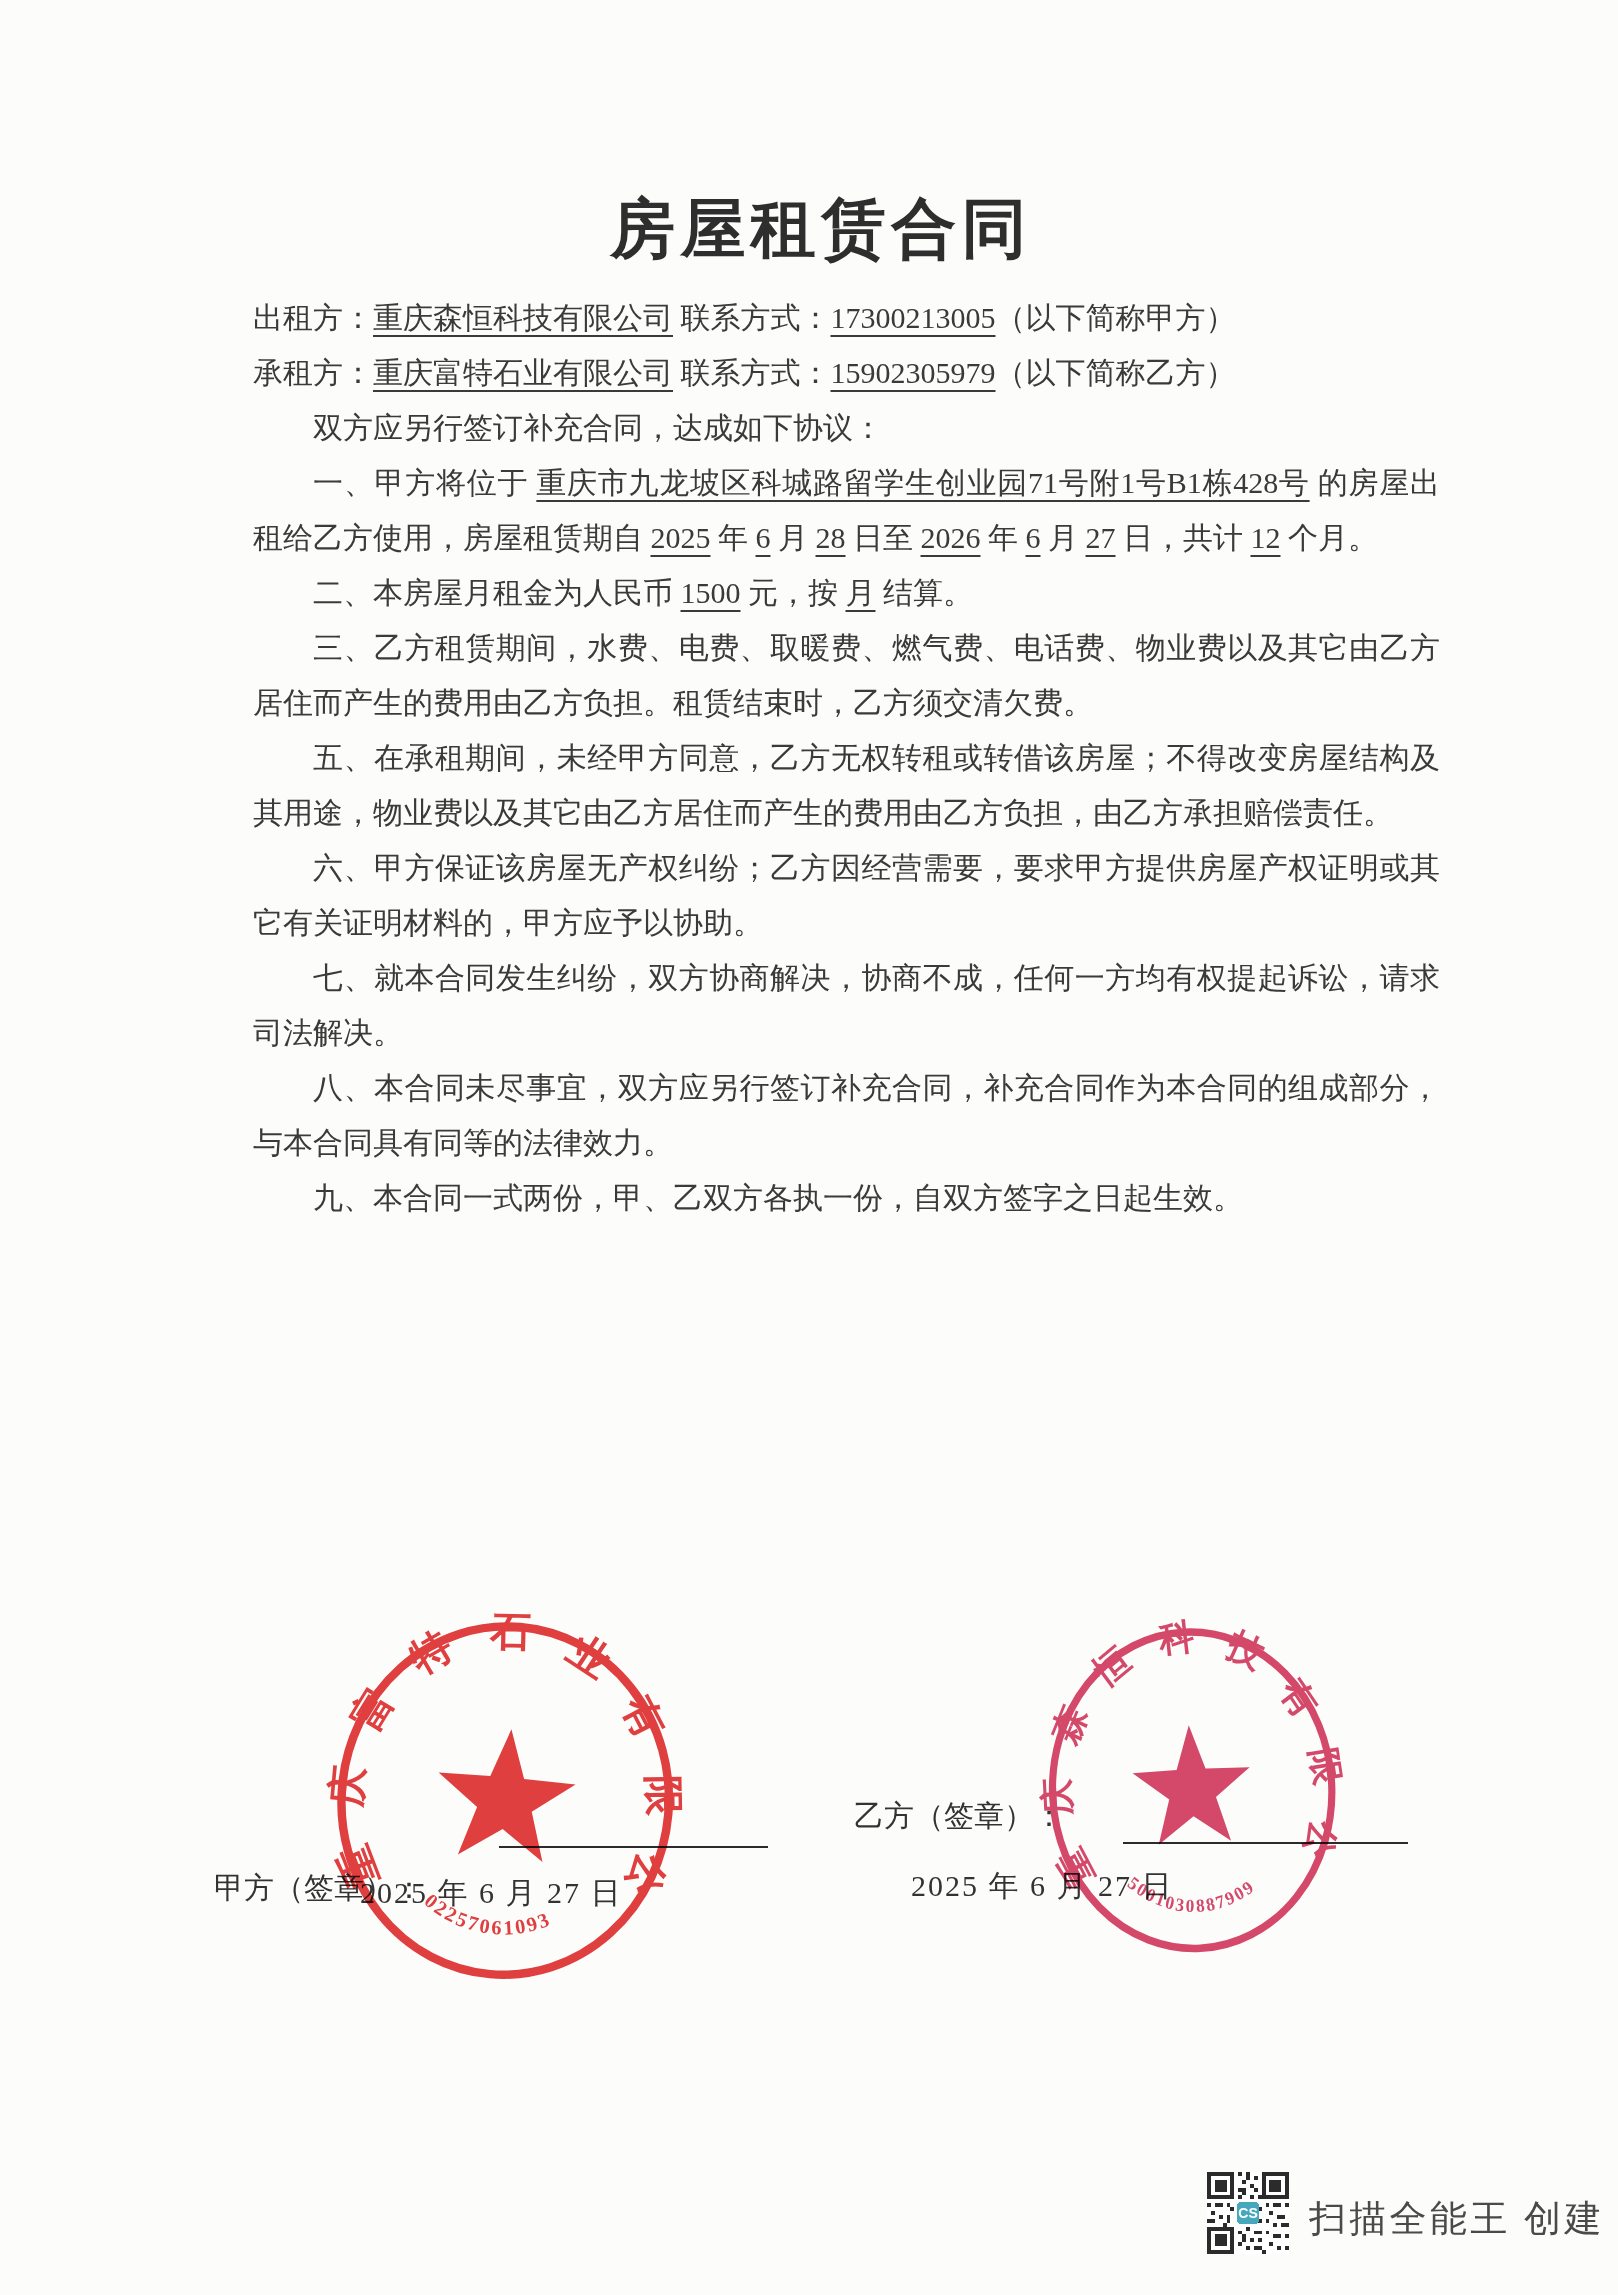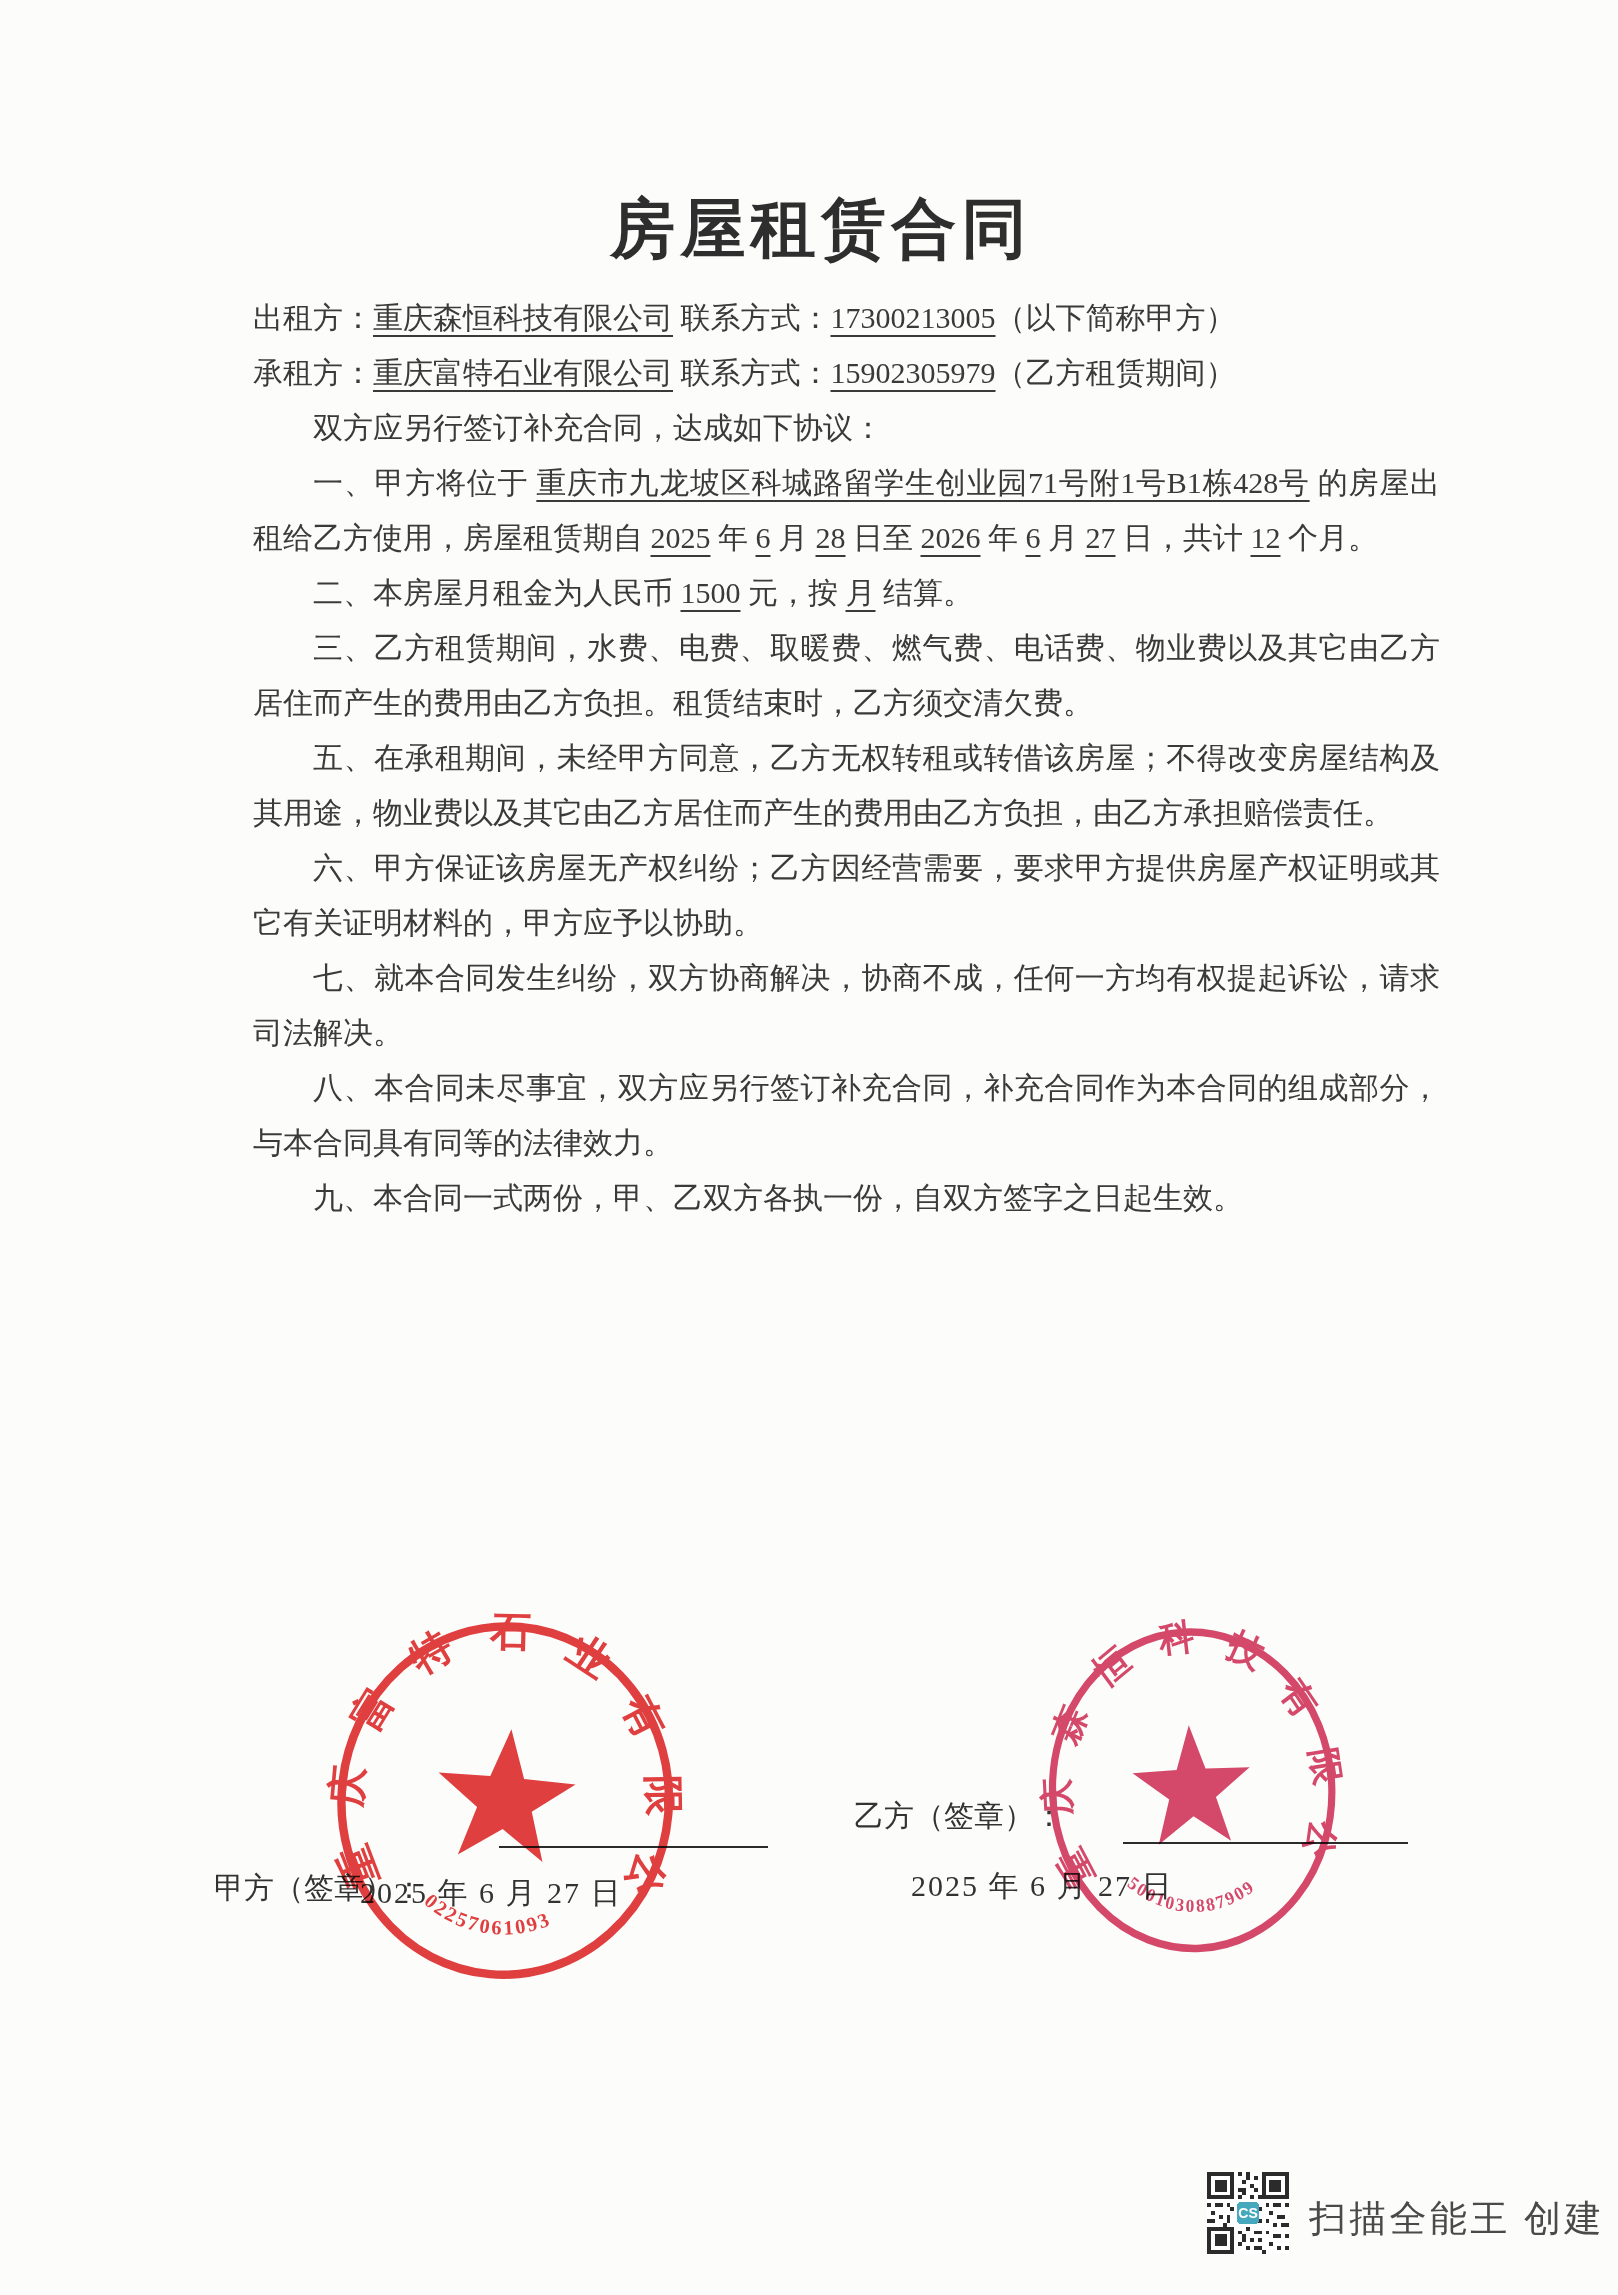--- a/index.html
+++ b/index.html
@@ -66,21 +66,21 @@
 </style>
 </head>
 <body>
 
 <div class="page">
 
   <h1 class="title">房屋租赁合同</h1>
 
   <div class="content">
     <p class="flush"><span>出租方：</span><span class="u">重庆森恒科技有限公司</span><span> 联系方式：</span><span class="u">17300213005</span><span>（以下简称甲方）</span></p>
-    <p class="flush"><span>承租方：</span><span class="u">重庆富特石业有限公司</span><span> 联系方式：</span><span class="u">15902305979</span><span>（乙方租赁期间）</span></p>
+    <p class="flush"><span>承租方：</span><span class="u">重庆富特石业有限公司</span><span> 联系方式：</span><span class="u">15902305979</span><span>（以下简称乙方）</span></p>
     <p>双方应另行签订补充合同，达成如下协议：</p>
     <p><span>一、甲方将位于 </span><span class="u">重庆市九龙坡区科城路留学生创业园71号附1号B1栋428号</span><span> 的房屋出租给乙方使用，房屋租赁期自 </span><span class="u">2025</span><span> 年 </span><span class="u">6</span><span> 月 </span><span class="u">28</span><span> 日至 </span><span class="u">2026</span><span> 年 </span><span class="u">6</span><span> 月 </span><span class="u">27</span><span> 日，共计 </span><span class="u">12</span><span> 个月。</span></p>
     <p><span>二、本房屋月租金为人民币 </span><span class="u">1500</span><span> 元，按 </span><span class="u">月</span><span> 结算。</span></p>
     <p>三、乙方租赁期间，水费、电费、取暖费、燃气费、电话费、物业费以及其它由乙方居住而产生的费用由乙方负担。租赁结束时，乙方须交清欠费。</p>
     <p>五、在承租期间，未经甲方同意，乙方无权转租或转借该房屋；不得改变房屋结构及其用途，物业费以及其它由乙方居住而产生的费用由乙方负担，由乙方承担赔偿责任。</p>
     <p>六、甲方保证该房屋无产权纠纷；乙方因经营需要，要求甲方提供房屋产权证明或其它有关证明材料的，甲方应予以协助。</p>
     <p>七、就本合同发生纠纷，双方协商解决，协商不成，任何一方均有权提起诉讼，请求司法解决。</p>
     <p>八、本合同未尽事宜，双方应另行签订补充合同，补充合同作为本合同的组成部分，与本合同具有同等的法律效力。</p>
     <p>九、本合同一式两份，甲、乙双方各执一份，自双方签字之日起生效。</p>
   </div>

